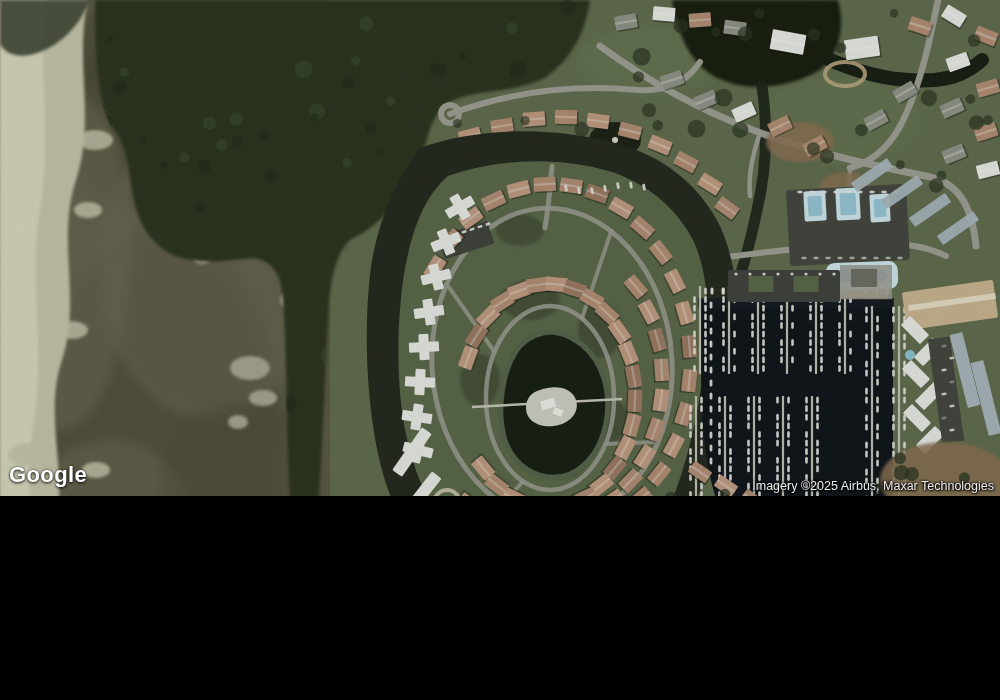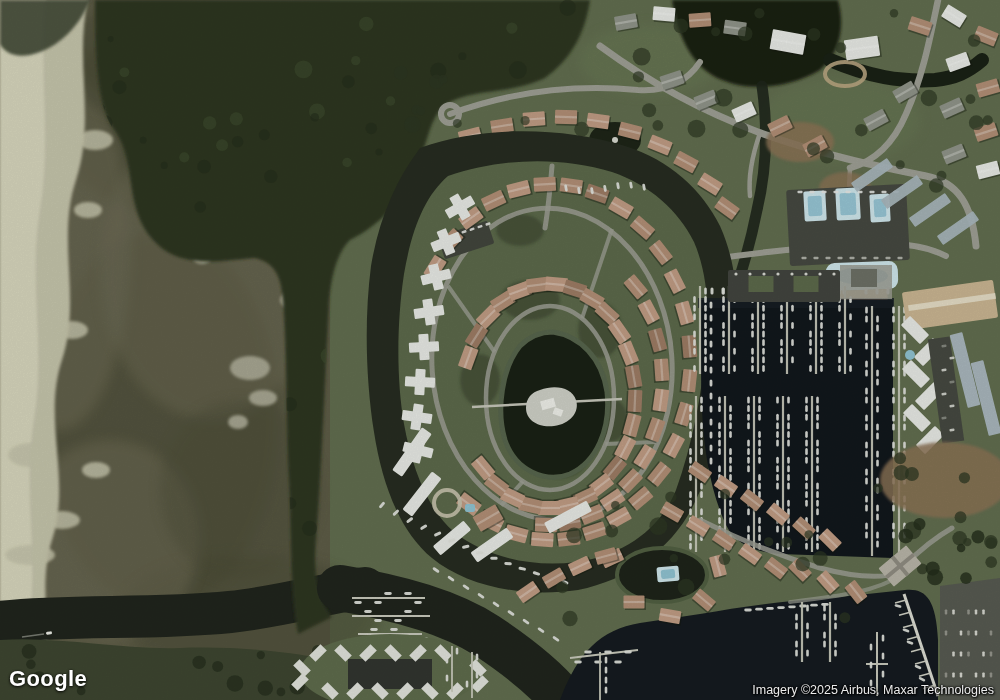--- a/index.html
+++ b/index.html
@@ -1,16 +1,16 @@
 <!DOCTYPE html>
 <html><head>
 <meta charset="utf-8">
 <style>
   html,body{margin:0;padding:0;background:#000;}
-  .map-viewport{position:relative;width:1000px;height:700px;overflow:hidden;font-family:"Liberation Sans",sans-serif;}
+  .map-viewport{position:relative;width:1000px;height:496px;overflow:hidden;font-family:"Liberation Sans",sans-serif;}
   .map-viewport svg{position:absolute;inset:0;display:block;}
   .google-logo{
     position:absolute;left:9px;bottom:8px;z-index:5;
     color:#ffffff;font-size:22px;font-weight:600;letter-spacing:.4px;
     text-shadow:0 1px 3px rgba(0,0,0,.85),0 0 2px rgba(0,0,0,.6);
     cursor:pointer;user-select:none;
   }
   .attribution{
     position:absolute;right:6px;bottom:3px;z-index:5;
     color:#ececec;font-size:12.5px;

